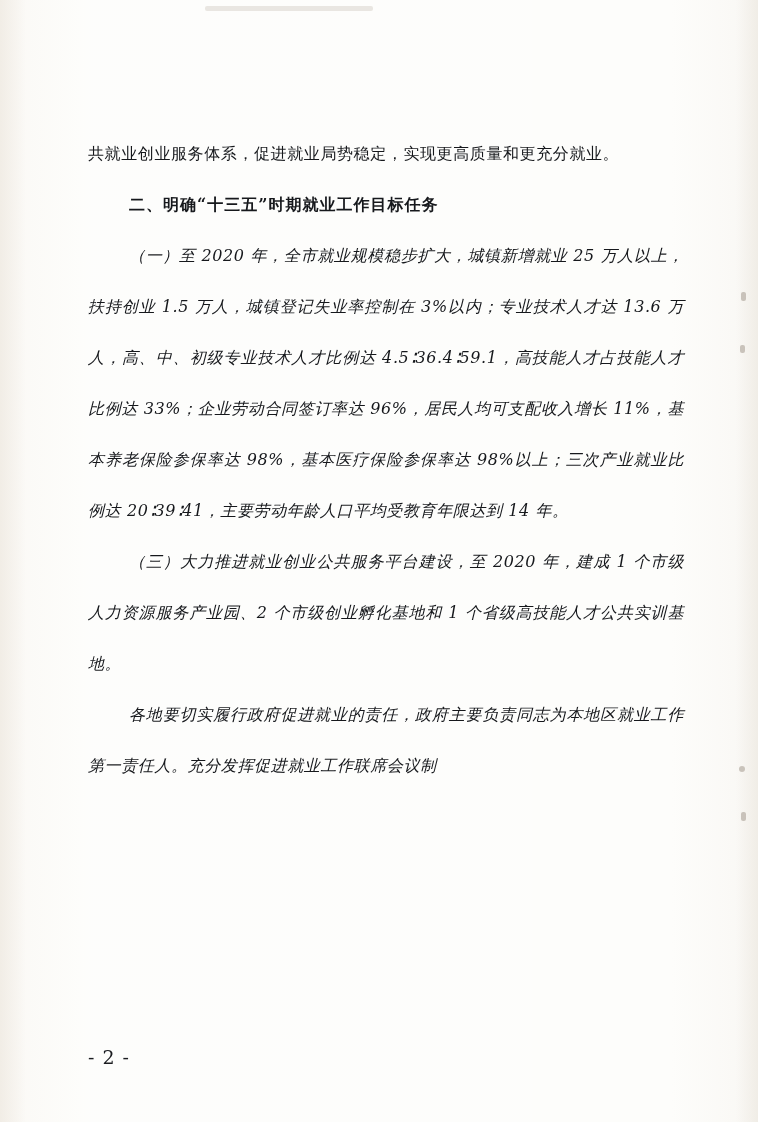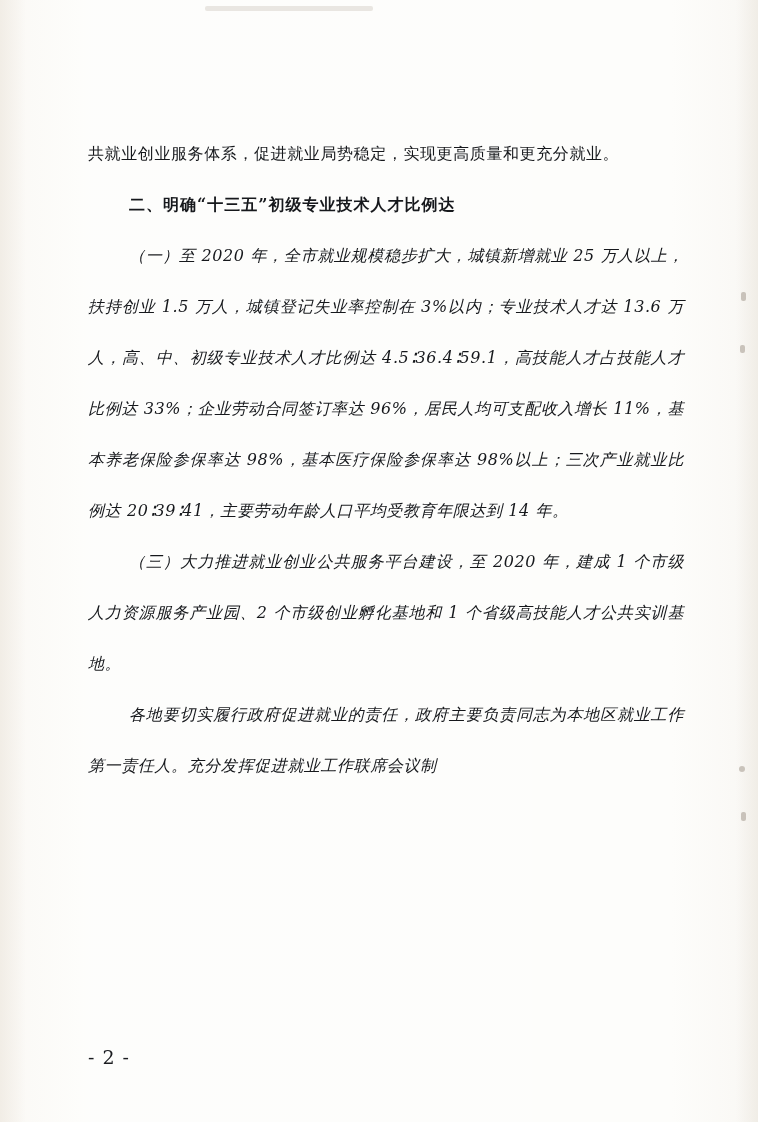--- a/index.html
+++ b/index.html
@@ -101,20 +101,20 @@
   <div class="edge-shade-left"></div>
   <div class="edge-shade-right"></div>
   <div class="top-smudge"></div>
   <div class="speck s1"></div>
   <div class="speck s2"></div>
   <div class="speck s3"></div>
   <div class="speck s4"></div>
 
   <div class="content">
     <p>共就业创业服务体系，促进就业局势稳定，实现更高质量和更充分就业。</p>
-    <p class="heading">二、明确“十三五”初级专业技术人才比例达</p>
+    <p class="heading">二、明确“十三五”时期就业工作目标任务</p>
     <p class="indent">（一）至 2020 年，全市就业规模稳步扩大，城镇新增就业 25 万人以上，扶持创业 1.5 万人，城镇登记失业率控制在 3%以内；专业技术人才达 13.6 万人，高、中、初级专业技术人才比例达 4.5∶36.4∶59.1，高技能人才占技能人才比例达 33%；企业劳动合同签订率达 96%，居民人均可支配收入增长 11%，基本养老保险参保率达 98%，基本医疗保险参保率达 98%以上；三次产业就业比例达 20∶39∶41，主要劳动年龄人口平均受教育年限达到 14 年。</p>
     <p class="indent">（三）大力推进就业创业公共服务平台建设，至 2020 年，建成 1 个市级人力资源服务产业园、2 个市级创业孵化基地和 1 个省级高技能人才公共实训基地。</p>
     <p class="indent">各地要切实履行政府促进就业的责任，政府主要负责同志为本地区就业工作第一责任人。充分发挥促进就业工作联席会议制</p>
   </div>
 
   <div class="footer">- 2 -</div>
 </div>
 
 </body></html>

